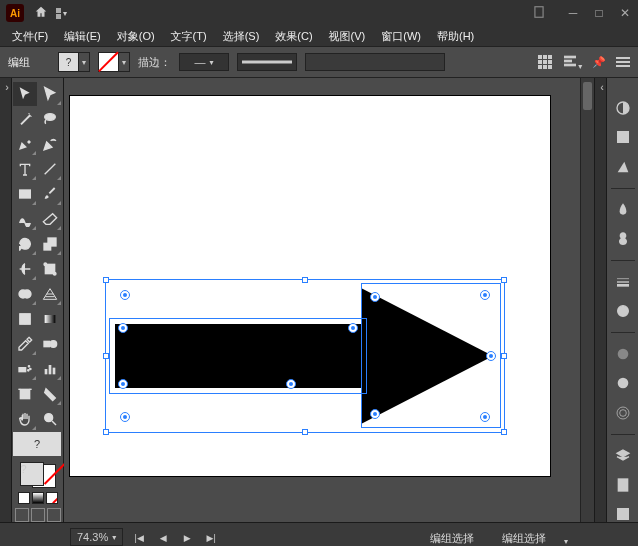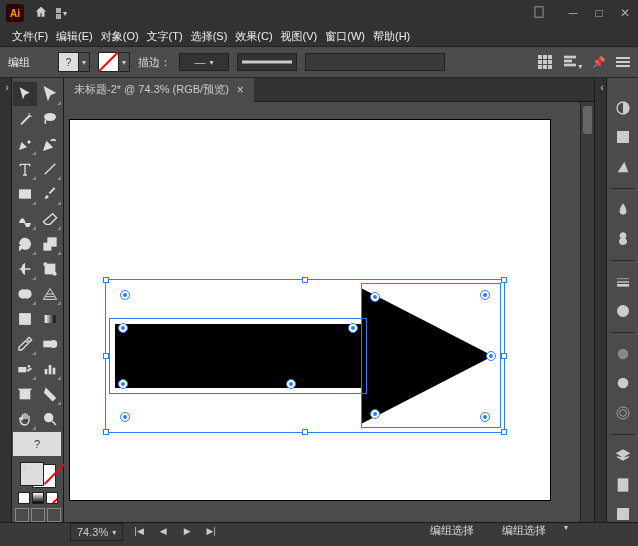--- a/index.html
+++ b/index.html
@@ -10,21 +10,21 @@
 .home-icon svg{width:14px;height:14px;fill:#ccc}
 .layout-icon{display:flex;align-items:center;gap:2px}
 .layout-boxes{display:flex;flex-direction:column;gap:1px}
 .layout-boxes span{width:5px;height:5px;background:#aaa}
 .spacer{flex:1}
 .doc-icon svg{width:14px;height:14px;stroke:#888;fill:none}
 .search-box{display:flex;align-items:center;gap:4px}
 .search-box input{background:transparent;border:none;color:#888;width:110px;outline:none;font-size:11px}
 .win-controls{display:flex;gap:12px;margin-left:10px}
 .win-btn{width:14px;height:14px;display:flex;align-items:center;justify-content:center;color:#aaa;font-size:12px}
-.menu-bar{height:20px;display:flex;align-items:center;padding:0 8px;gap:0}
+.menu-bar{height:20px;display:flex;align-items:center;padding:0 8px;gap:8px}
 .menu-item{padding:0 4px;color:#eee}
 .control-bar{height:32px;background:#4b4b4b;display:flex;align-items:center;padding:0 8px;gap:8px;border-top:1px solid #222;border-bottom:1px solid #222}
 .ctrl-label{color:#eee;margin-right:20px}
 .ctrl-swatch{width:20px;height:20px;border:1px solid #222;display:flex;align-items:center;justify-content:center;font-size:10px;position:relative}
 .no-fill{background:#fff}
 .no-fill::after{content:"";position:absolute;width:140%;height:2px;background:red;transform:rotate(-45deg)}
 .ctrl-combo{display:flex}
 .ctrl-combo .ctrl-swatch{border-right:none}
 .ctrl-drop{width:12px;height:20px;border:1px solid #222;display:flex;align-items:center;justify-content:center;font-size:8px}
 .ctrl-text{color:#ddd}
@@ -75,21 +75,21 @@
 .bbox-tri{left:253px;top:-5px;width:140px;height:145px}
 .bbox-outer{left:-3px;top:-9px;width:400px;height:154px}
 .handle{position:absolute;width:6px;height:6px;background:#fff;border:1px solid #2a7fff}
 .anchor{position:absolute;width:10px;height:10px;border:1px solid #2a7fff;border-radius:50%;background:#fff}
 .anchor::after{content:"";position:absolute;inset:2px;background:#2a7fff;border-radius:50%}
 .far-right{width:12px;background:#323232;border-left:1px solid #1a1a1a;display:flex;justify-content:center;padding-top:4px}
 .right-panel{width:32px;background:#4b4b4b;border-left:1px solid #1a1a1a;display:flex;flex-direction:column;align-items:center;padding-top:22px;gap:13px}
 .right-panel .ricon{width:20px;height:20px;display:flex;align-items:center;justify-content:center}
 .right-panel svg{width:16px;height:16px;fill:#ccc}
 .divider{width:24px;height:1px;background:#2a2a2a}
-.status-bar{position:absolute;bottom:0;left:0;right:0;height:24px;background:#3a3a3a;display:flex;align-items:flex-start;padding:0 70px 0 70px;gap:8px;border-top:1px solid #1a1a1a}
+.status-bar{position:absolute;bottom:0;left:0;right:0;height:24px;background:#3a3a3a;display:flex;align-items:flex-end;padding:0 70px 0 70px;gap:8px;border-top:1px solid #1a1a1a}
 .zoom-box{display:flex;align-items:center;gap:4px;padding:0 6px;border:1px solid #222;height:18px}
 .nav-btn{width:16px;height:16px;display:flex;align-items:center;justify-content:center;font-size:9px}
 .status-label{padding:0 10px;color:#ddd}
 </style>
 </head>
 <body>
 
 <div class="title-bar">
   <div class="ai-logo">Ai</div>
   <div class="title-icons">
@@ -373,26 +373,20 @@
       <div class="mini-sw c"></div>
     </div>
     <div class="mode-icons">
       <div class="mode"></div>
       <div class="mode"></div>
       <div class="mode"></div>
     </div>
   </div>
 
   <div class="doc-area">
-    <div class="tab-bar">
-      <div class="tab">
-        <span>未标题-2* @ 74.3% (RGB/预览)</span>
-        <span class="tab-close">×</span>
-      </div>
-    </div>
     <div class="canvas-container">
       <div class="artboard"></div>
       <div class="scrollbar-v">
           <div class="thumb"></div>
         </div>
     </div>
   </div>
 
   <div class="far-right">
       <span class="chevrons">‹‹</span>

